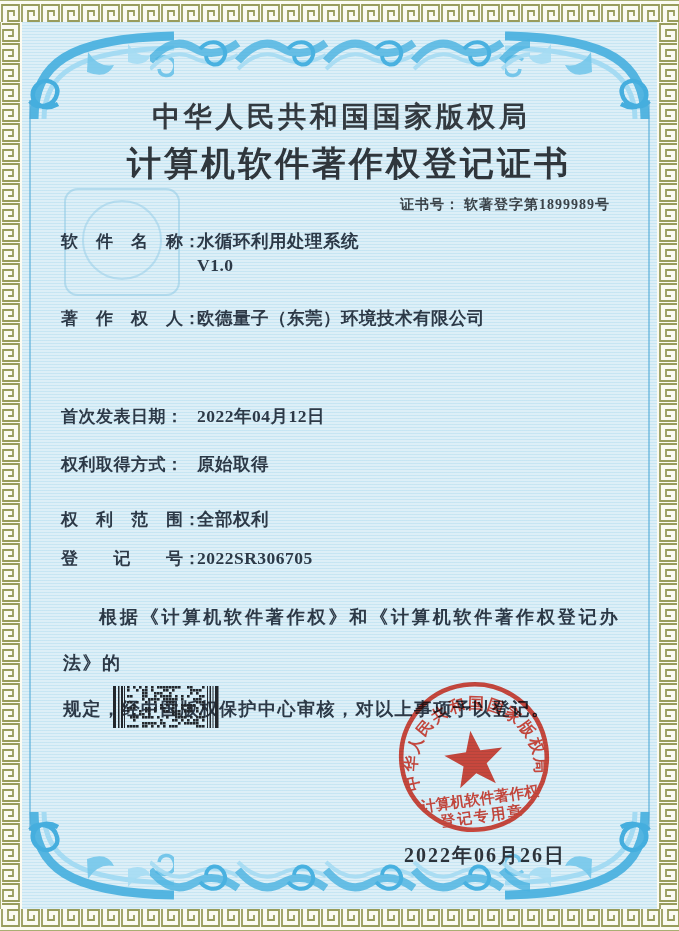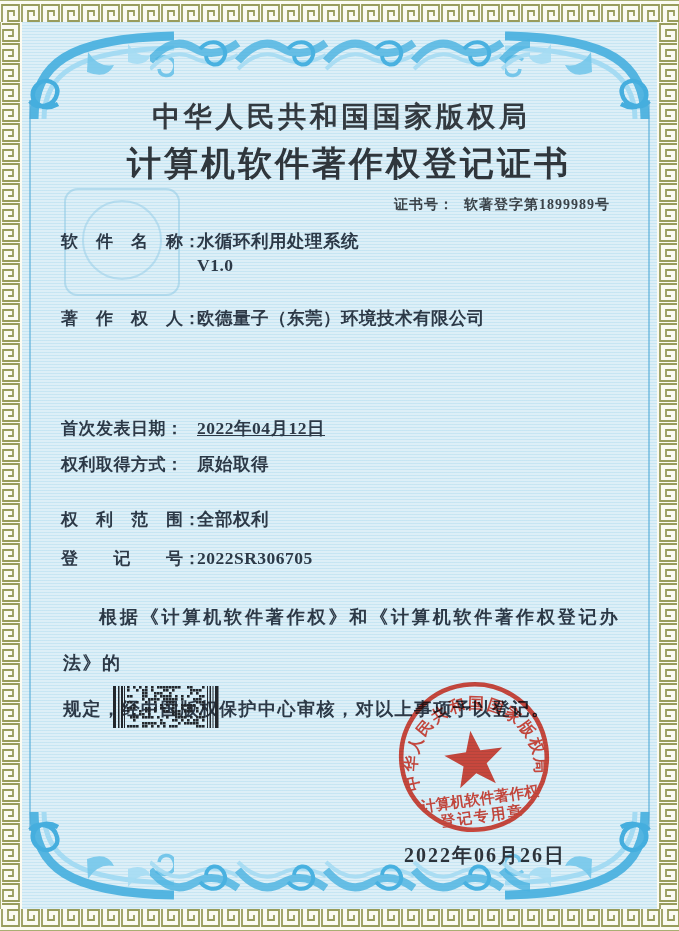--- a/index.html
+++ b/index.html
@@ -43,26 +43,26 @@
     content:"";position:absolute;left:16px;top:10px;width:76px;height:76px;
     border:2px solid rgba(140,200,228,.45);border-radius:50%;
   }
   
   .authority{position:absolute;left:0;top:98px;width:100%;text-align:center;z-index:2;
     font-size:28px;font-weight:bold;letter-spacing:3.5px;text-indent:3.5px;color:#333a40;}
   .cert-title{position:absolute;left:0;top:141px;width:100%;text-align:center;z-index:2;
     font-size:34px;font-weight:bold;letter-spacing:3px;text-indent:3px;color:#2f363c;margin-left:8px;}
   .certno{position:absolute;right:69px;top:196px;z-index:2;
     font-size:14px;font-weight:600;color:#3a4248;letter-spacing:1px;}
-  .certno .lbl{margin-right:10px;}
+  .certno .lbl{margin-right:4px;}
   .row{position:absolute;left:61px;z-index:2;white-space:nowrap;
     font-size:17.5px;font-weight:600;color:#2c3947;letter-spacing:.5px;}
   .row .lbl{display:inline-block;width:136px;font-size:17px;white-space:nowrap;}
   .r1{top:229px;} .r1b{top:255px;left:197px;} .r2{top:306px;}
-  .r3{top:382px;} .r4{top:416px;text-decoration:underline;} .r5{top:452px;} .r6{top:507px;} .r7{top:547px;}
+  .r3{top:382px;} .r4{top:404px;} .r5{top:452px;} .r6{top:507px;} .r7{top:547px;}
   .statement{position:absolute;left:63px;top:594px;width:556px;z-index:2;
     font-size:18px;font-weight:600;color:#2c3947;letter-spacing:1.5px;
     line-height:46px;text-align:justify;}
   .statement .l1{text-indent:2em;}
   
   .barcode{position:absolute;left:113px;top:686px;z-index:2;}
   
   .seal{position:absolute;left:390px;top:673px;width:168px;height:168px;z-index:3;
     transform:rotate(-8deg);opacity:.92;mix-blend-mode:multiply;}
   .seal text{font-family:"Liberation Serif","DejaVu Serif",serif;font-weight:bold;}

